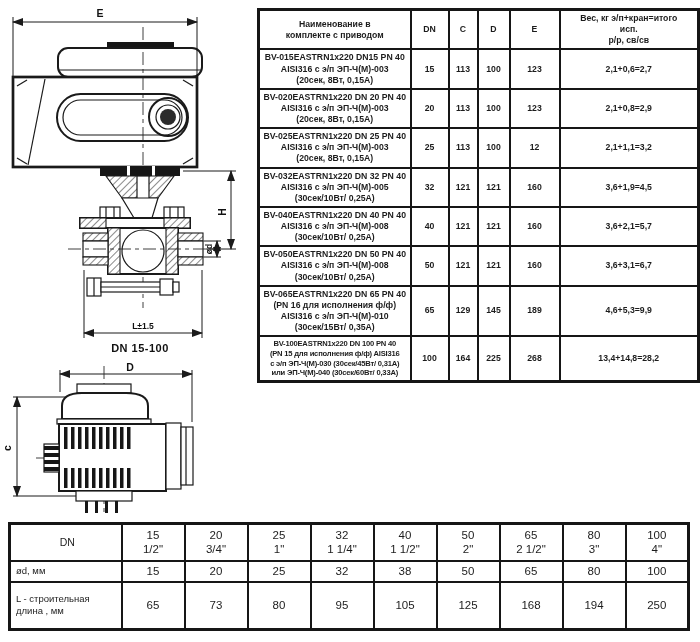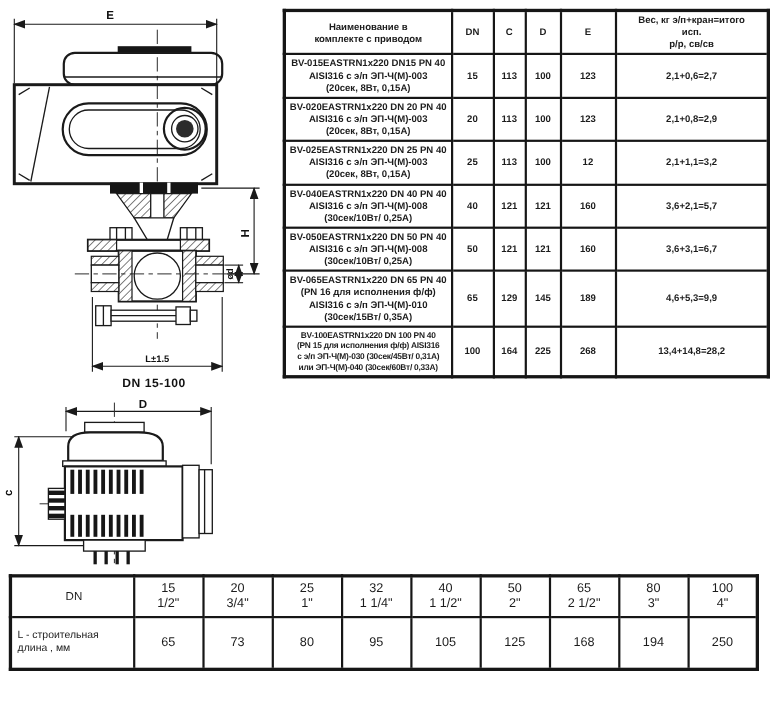--- a/index.html
+++ b/index.html
@@ -288,20 +288,32 @@
             <div class="ln">(20сек, 8Вт, 0,15А)</div>
           </td>
           <td>25</td>
           <td>113</td>
           <td>100</td>
           <td>12</td>
           <td>2,1+1,1=3,2</td>
         </tr>
         <tr>
           <td>
+            <div class="ln">BV-032EASTRN1x220 DN 32 PN 40</div>
+            <div class="ln">AISI316 с э/п ЭП-Ч(М)-005</div>
+            <div class="ln">(30сек/10Вт/ 0,25А)</div>
+          </td>
+          <td>32</td>
+          <td>121</td>
+          <td>121</td>
+          <td>160</td>
+          <td>3,6+1,9=4,5</td>
+        </tr>
+        <tr>
+          <td>
             <div class="ln">BV-040EASTRN1x220 DN 40 PN 40</div>
             <div class="ln">AISI316 с э/п ЭП-Ч(М)-008</div>
             <div class="ln">(30сек/10Вт/ 0,25А)</div>
           </td>
           <td>40</td>
           <td>121</td>
           <td>121</td>
           <td>160</td>
           <td>3,6+2,1=5,7</td>
         </tr>
@@ -391,20 +403,32 @@
             <div class="ln">2 1/2"</div>
           </td>
           <td>
             <div class="ln">80</div>
             <div class="ln">3"</div>
           </td>
           <td>
             <div class="ln">100</div>
             <div class="ln">4"</div>
           </td>
+        </tr>
+        <tr class="r-od">
+          <td class="lbl-cell">ød, мм</td>
+          <td>15</td>
+          <td>20</td>
+          <td>25</td>
+          <td>32</td>
+          <td>38</td>
+          <td>50</td>
+          <td>65</td>
+          <td>80</td>
+          <td>100</td>
         </tr>
         <tr class="r-l">
           <td class="lbl-cell">
             <div class="ln">L - строительная</div>
             <div class="ln">длина , мм</div>
           </td>
           <td>65</td>
           <td>73</td>
           <td>80</td>
           <td>95</td>

